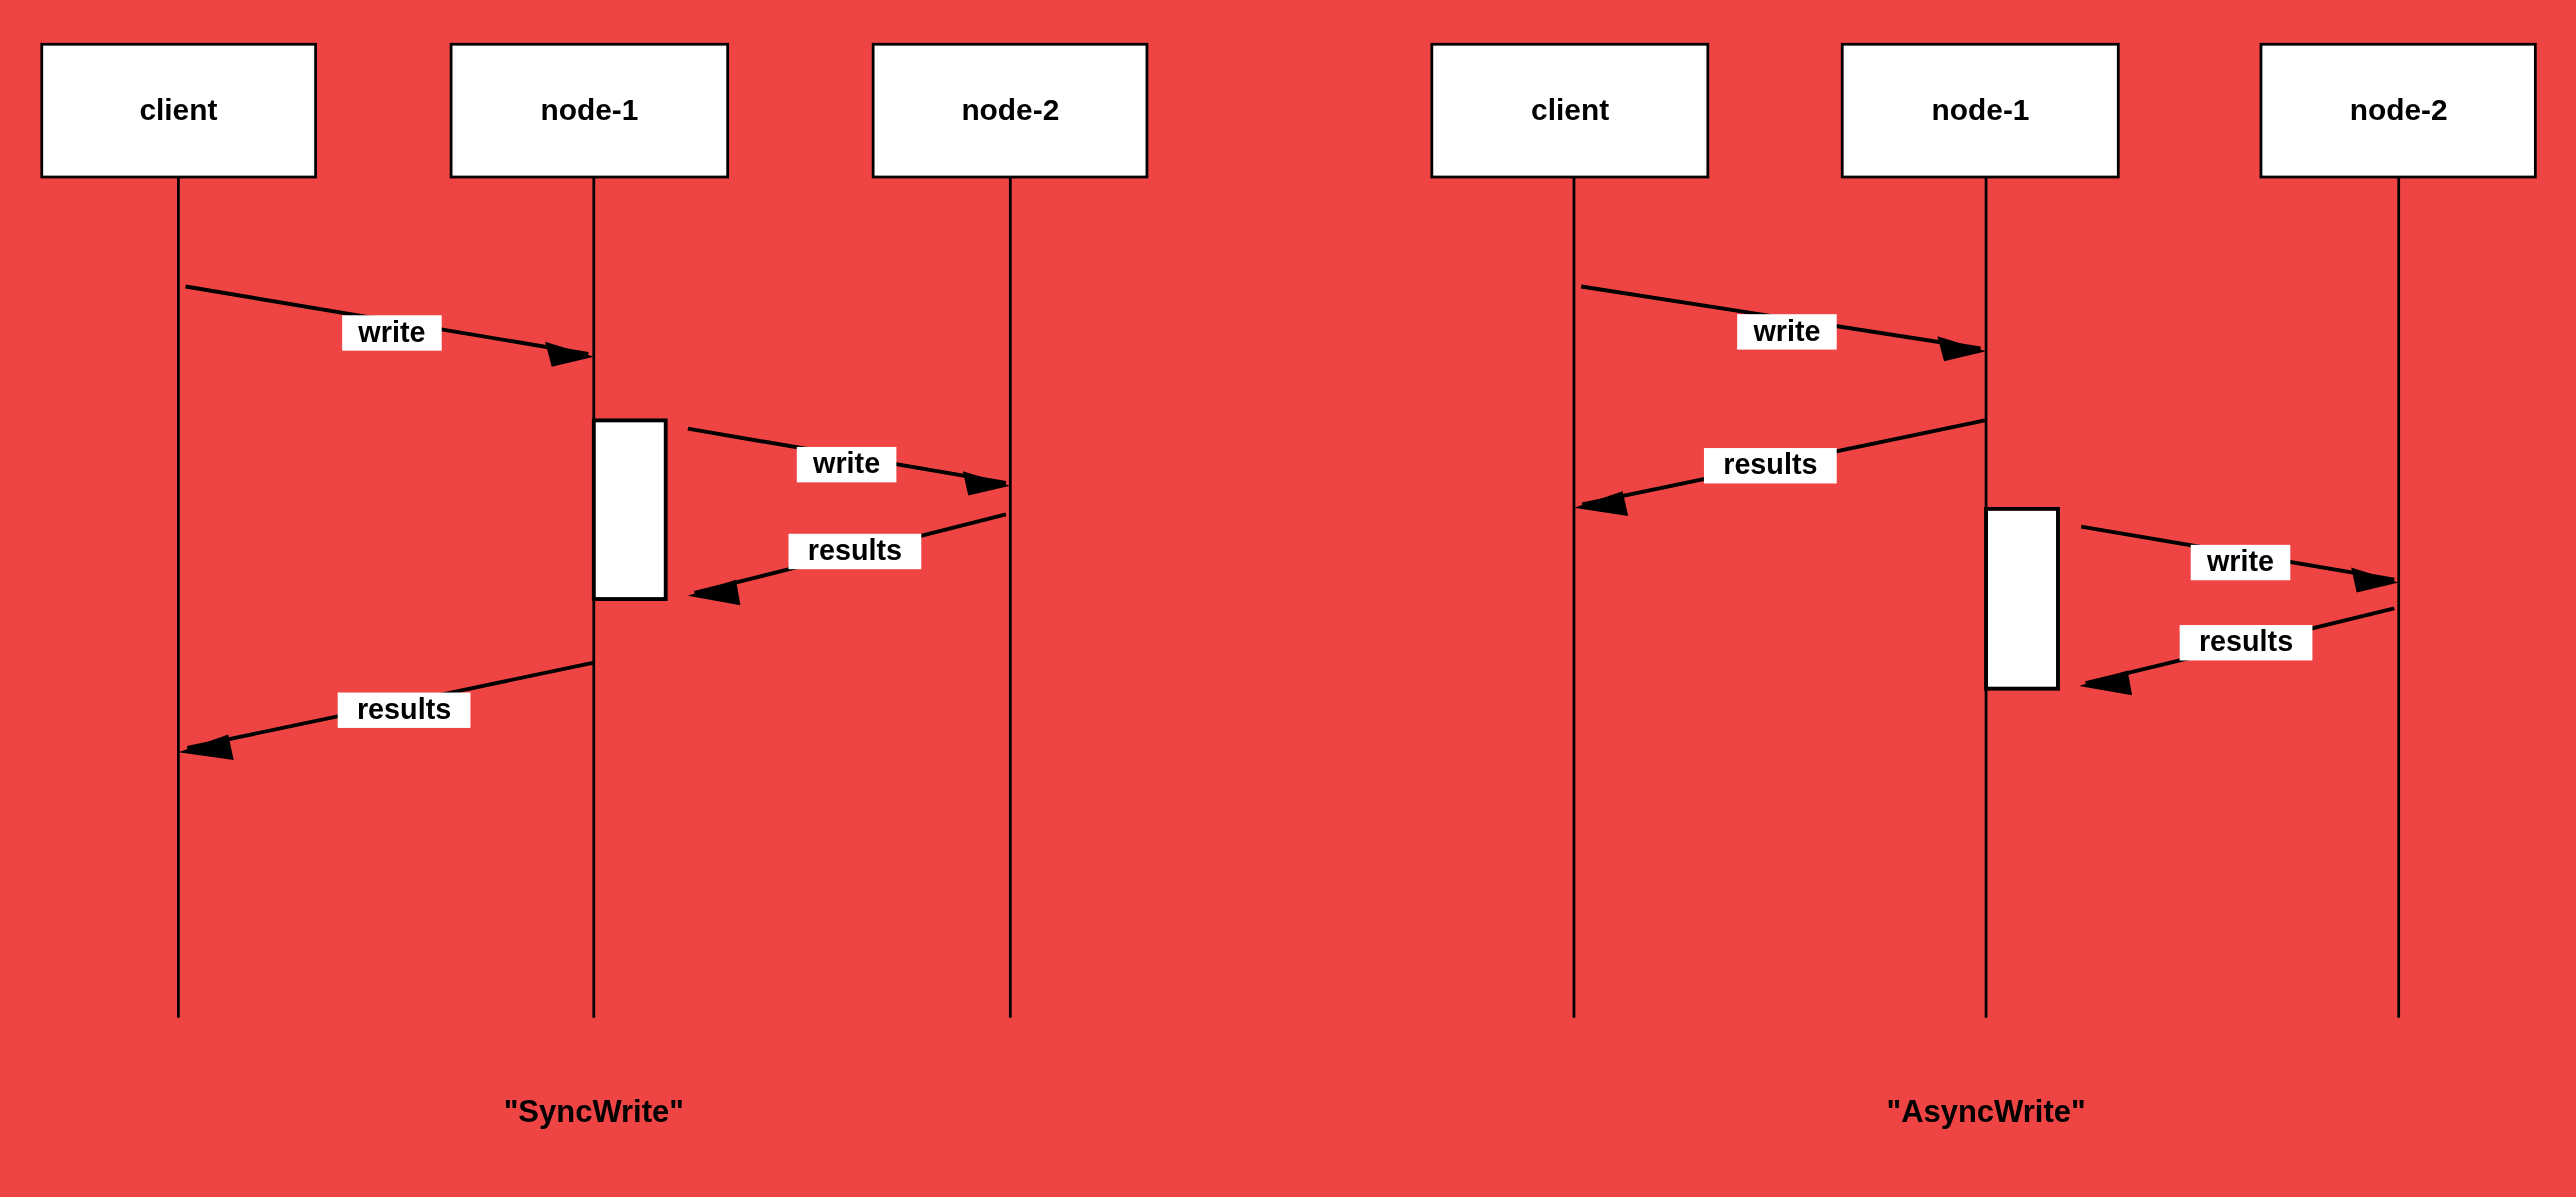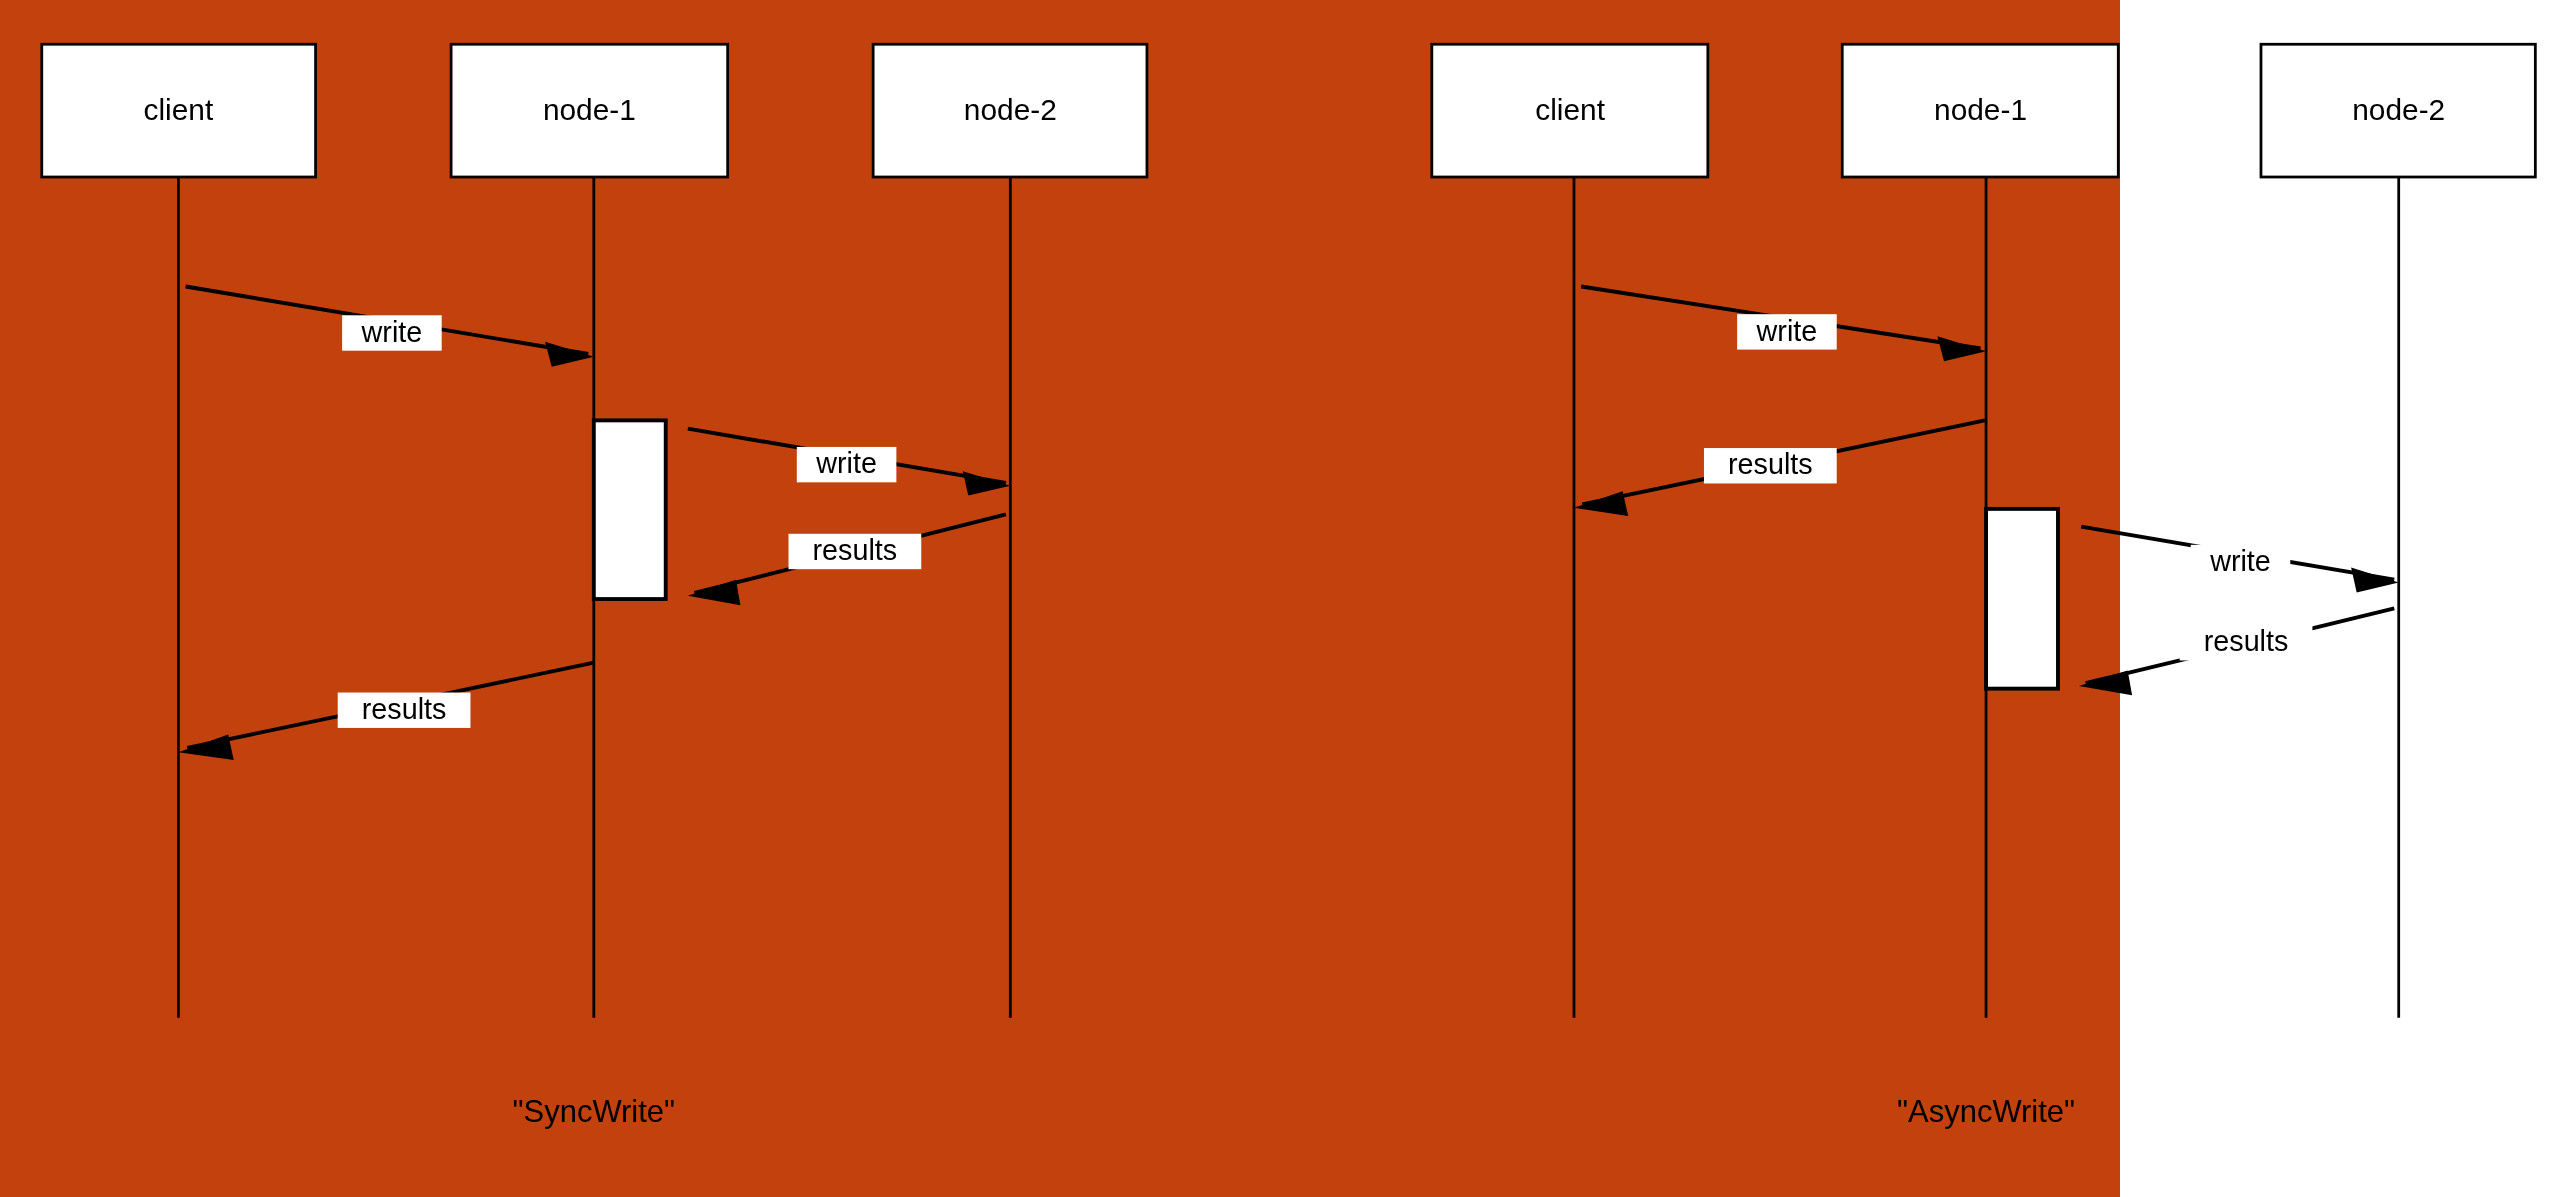--- a/index.html
+++ b/index.html
@@ -9,23 +9,24 @@
   }
   body {
     width: 2576px;
     height: 1197px;
     font-family: "Liberation Sans", sans-serif;
     color: #000000;
     overflow: hidden;
   }
   #stage {
     position: relative;
-    width: 2120px;
+    width: 2576px;
     height: 1197px;
-    background: #c2410c;
+    background: #ef4444;
+    font-weight: bold;
   }
   svg.diagram-canvas {
     position: absolute;
     left: 0;
     top: 0;
     width: 2576px;
     height: 1197px;
     display: block;
   }
   .participant-box-rect {

